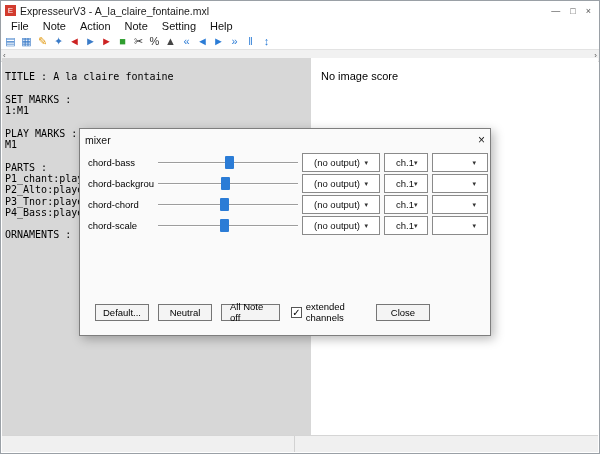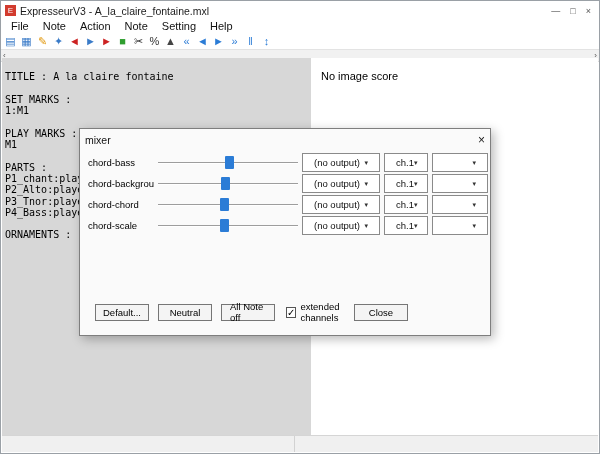--- a/index.html
+++ b/index.html
@@ -45,21 +45,21 @@
   .slider{position:relative;height:15px;cursor:default}
   .track{position:absolute;left:0;right:0;top:7px;height:1px;background:#9d9d9d;border-bottom:1px solid #fff}
   .thumb{position:absolute;top:1px;width:9px;height:13px;background:#2b7cd6;margin-left:-4px;border-radius:1px}
   .dd{height:17px;background:#fff;border:1px solid #8a8a8a;display:flex;align-items:center;padding:0 11px;font-size:9.5px;color:#111;cursor:default}
   .ddc{margin-left:auto;font-size:7px;color:#333}
   .dlg-buttons{position:absolute;left:15px;right:15px;bottom:12px;display:flex;align-items:center}
   .btn{height:17px;min-width:54px;padding:0 8px;background:#f4f4f4;border:1px solid #767676;font-size:9.5px;
     display:flex;align-items:center;justify-content:center;margin-right:9px;cursor:default;box-sizing:border-box}
   .chk{display:flex;align-items:center;gap:4px;font-size:9.5px;margin-left:2px}
   .chkbox{width:11px;height:11px;border:1px solid #555;background:#fff;font-size:10px;line-height:10px;text-align:center;box-sizing:border-box}
-  .btn-close{margin-left:auto;margin-right:67px}
+  .btn-close{margin-left:auto;margin-right:45px}
 </style>
 </head>
 <body>
 
 <div class="titlebar">
   <span class="appicon">E</span>
   <span class="title-text">ExpresseurV3 - A_la_claire_fontaine.mxl</span>
   <span class="winbtns">
     <span>—</span>
     <span>□</span>

